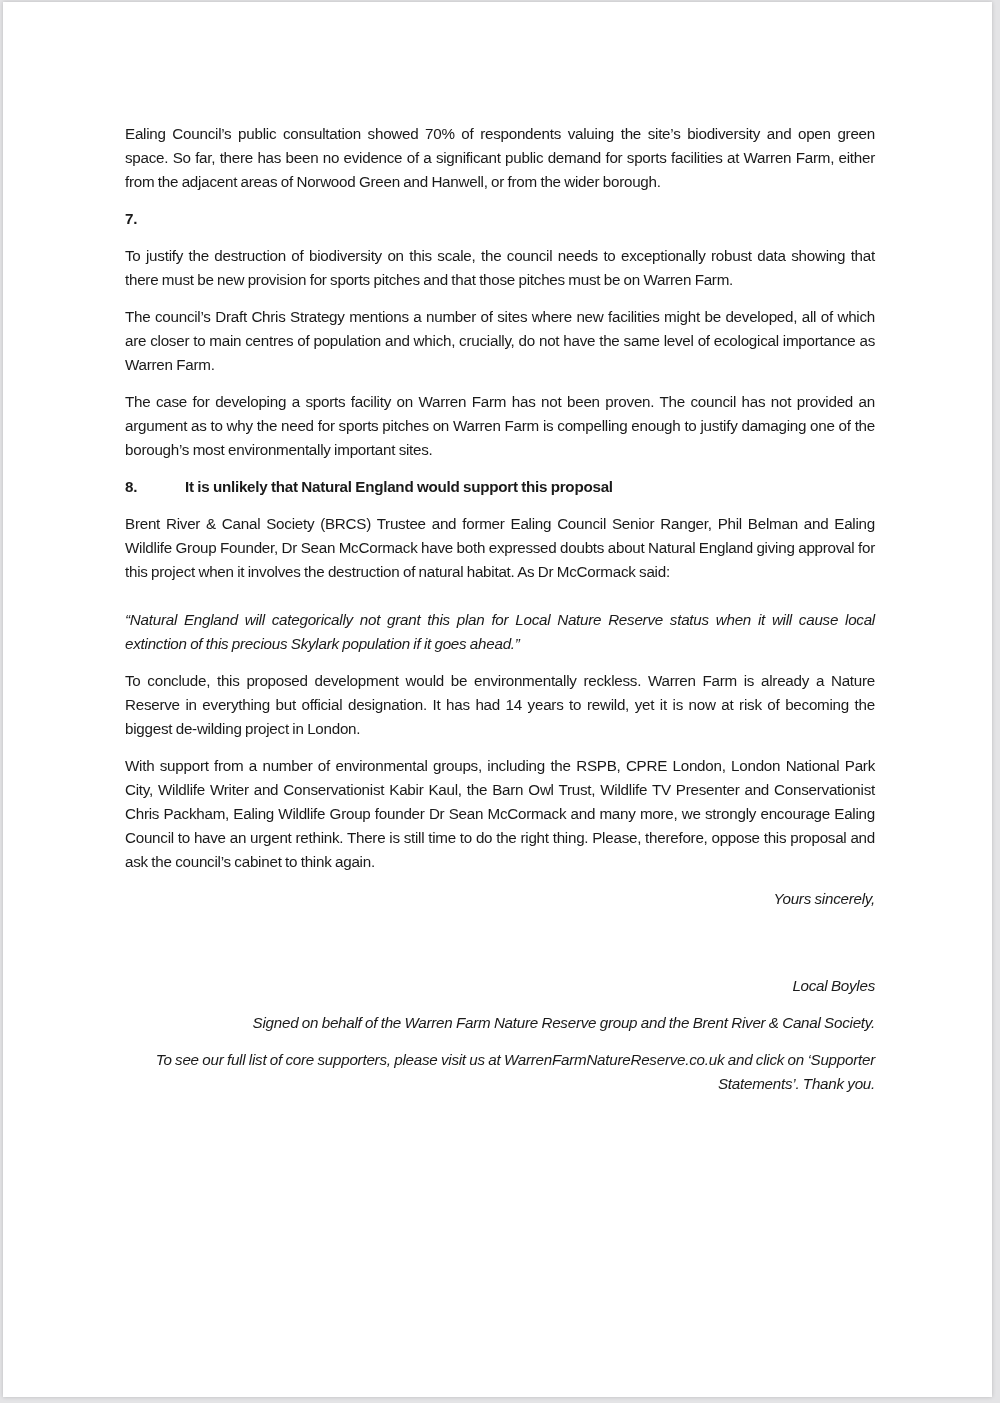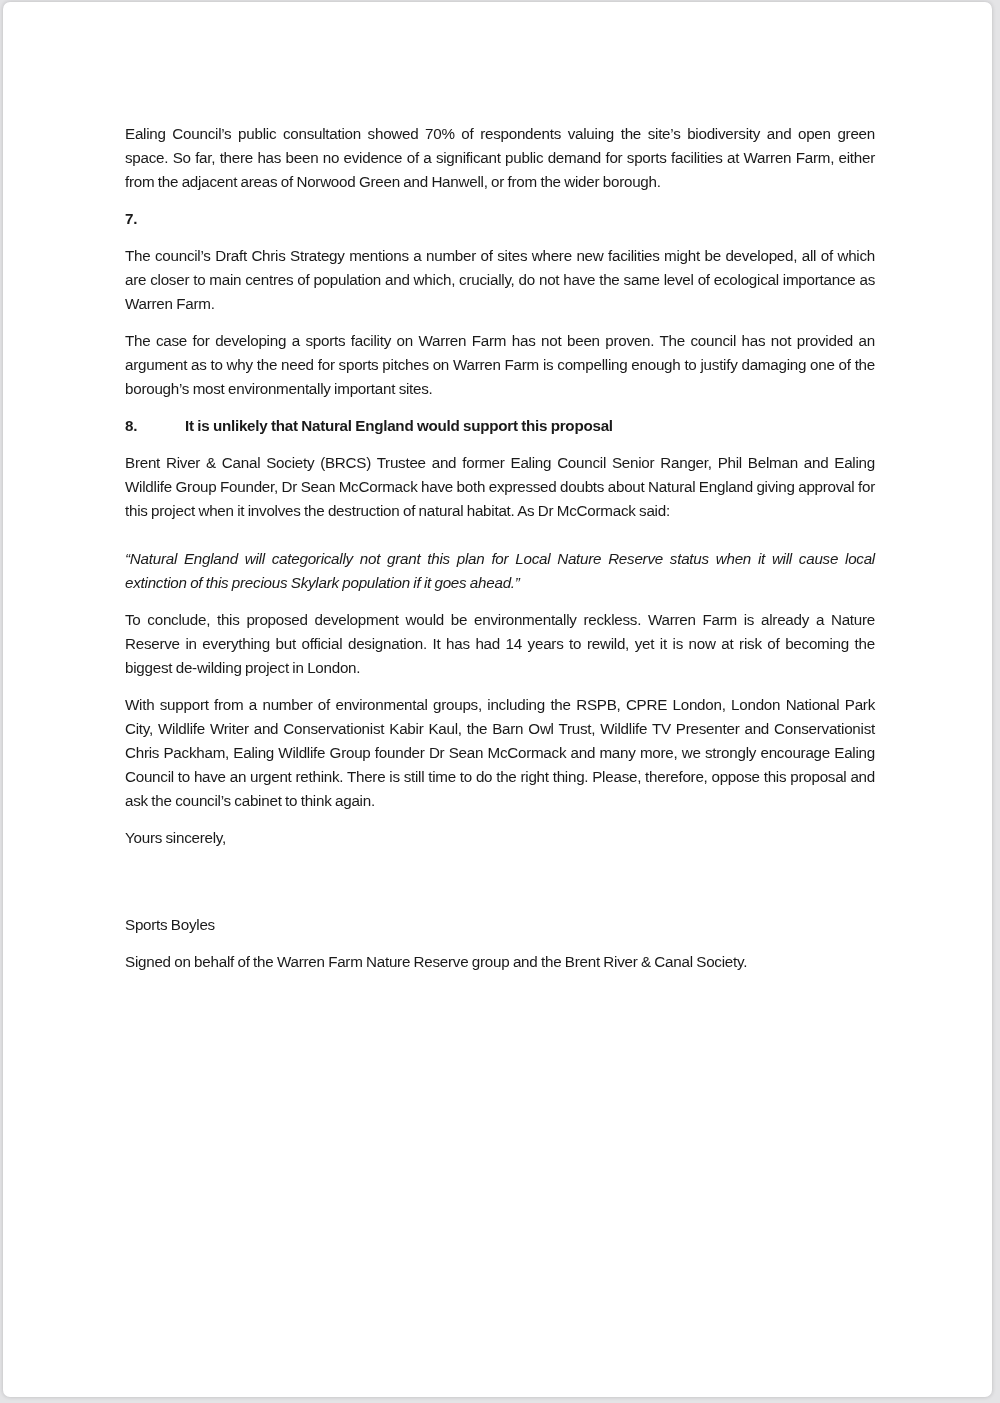--- a/index.html
+++ b/index.html
@@ -7,21 +7,20 @@
       width: 1000px; height: 1403px;
       background: #e4e4e6;
       position: relative; overflow: hidden;
     }
     .page {
       position: absolute;
       left: 3px; top: 2px;
       width: 989px; height: 1395px;
       background: #ffffff;
       box-shadow: 0 0 4px rgba(0,0,0,0.18);
-      border-radius: 7px;
     }
     .content {
       position: absolute;
       left: 122px; top: 120px;
       width: 750px;
       font-family: "Liberation Sans", sans-serif;
       font-size: 15.2px;
       line-height: 24px;
       color: #1a1a1a;
       letter-spacing: -0.25px;
@@ -30,46 +29,48 @@
     p { margin: 0 0 13px 0; text-align: justify; }
     .heading {
       font-weight: bold;
       display: flex;
       margin: 0 0 13px 0;
     }
     .heading .num { width: 60px; flex: none; }
     .quote { font-style: italic; margin-top: 24px; }
     .bold { font-weight: bold; }
     .gap { height: 50px; }
-    .left { text-align: left; }
+    .left { text-align: right; font-style: italic; }
   </style>
 </head>
 <body>
 
 <div class="page">
   <div class="content">
 
     <p>Ealing Council’s public consultation showed 70% of respondents valuing the site’s biodiversity and open green space. So far, there has been no evidence of a significant public demand for sports facilities at Warren Farm, either from the adjacent areas of Norwood Green and Hanwell, or from the wider borough.</p>
 
     <div class="heading">
       <span class="num">7.</span>
     </div>
+    <p>To justify the destruction of biodiversity on this scale, the council needs to exceptionally robust data showing that there must be new provision for sports pitches and that those pitches must be on Warren Farm.</p>
     <p>The council’s Draft Chris Strategy mentions a number of sites where new facilities might be developed, all of which are closer to main centres of population and which, crucially, do not have the same level of ecological importance as Warren Farm.</p>
     <p>The case for developing a sports facility on Warren Farm has not been proven. The council has not provided an argument as to why the need for sports pitches on Warren Farm is compelling enough to justify damaging one of the borough’s most environmentally important sites.</p>
 
     <div class="heading">
       <span class="num">8.</span>
       <span>It is unlikely that Natural England would support this proposal</span>
     </div>
     <p>Brent River &amp; Canal Society (BRCS) Trustee and former Ealing Council Senior Ranger, Phil Belman and Ealing Wildlife Group Founder, Dr Sean McCormack have both expressed doubts about Natural England giving approval for this project when it involves the destruction of natural habitat. As Dr McCormack said:</p>
     <p class="quote">“Natural England will categorically not grant this plan for Local Nature Reserve status when it will cause local extinction of this precious Skylark population if it goes ahead.”</p>
 
     <p>To conclude, this proposed development would be environmentally reckless. Warren Farm is already a Nature Reserve in everything but official designation. It has had 14 years to rewild, yet it is now at risk of becoming the biggest de-wilding project in London.</p>
     <p>With support from a number of environmental groups, including the RSPB, CPRE London, London National Park City, Wildlife Writer and Conservationist Kabir Kaul, the Barn Owl Trust, Wildlife TV Presenter and Conservationist Chris Packham, Ealing Wildlife Group founder Dr Sean McCormack and many more, we strongly encourage Ealing Council to have an urgent rethink. There is still time to do the right thing. Please, therefore, oppose this proposal and ask the council’s cabinet to think again.</p>
 
     <p class="left">Yours sincerely,</p>
     <div class="gap"></div>
 
-    <p class="left">Sports Boyles</p>
+    <p class="left">Local Boyles</p>
     <p class="left">Signed on behalf of the Warren Farm Nature Reserve group and the Brent River &amp; Canal Society.</p>
+    <p class="left">To see our full list of core supporters, please visit us at WarrenFarmNatureReserve.co.uk and click on ‘Supporter Statements’. Thank you.</p>
 
   </div>
 </div>
 
 </body></html>

